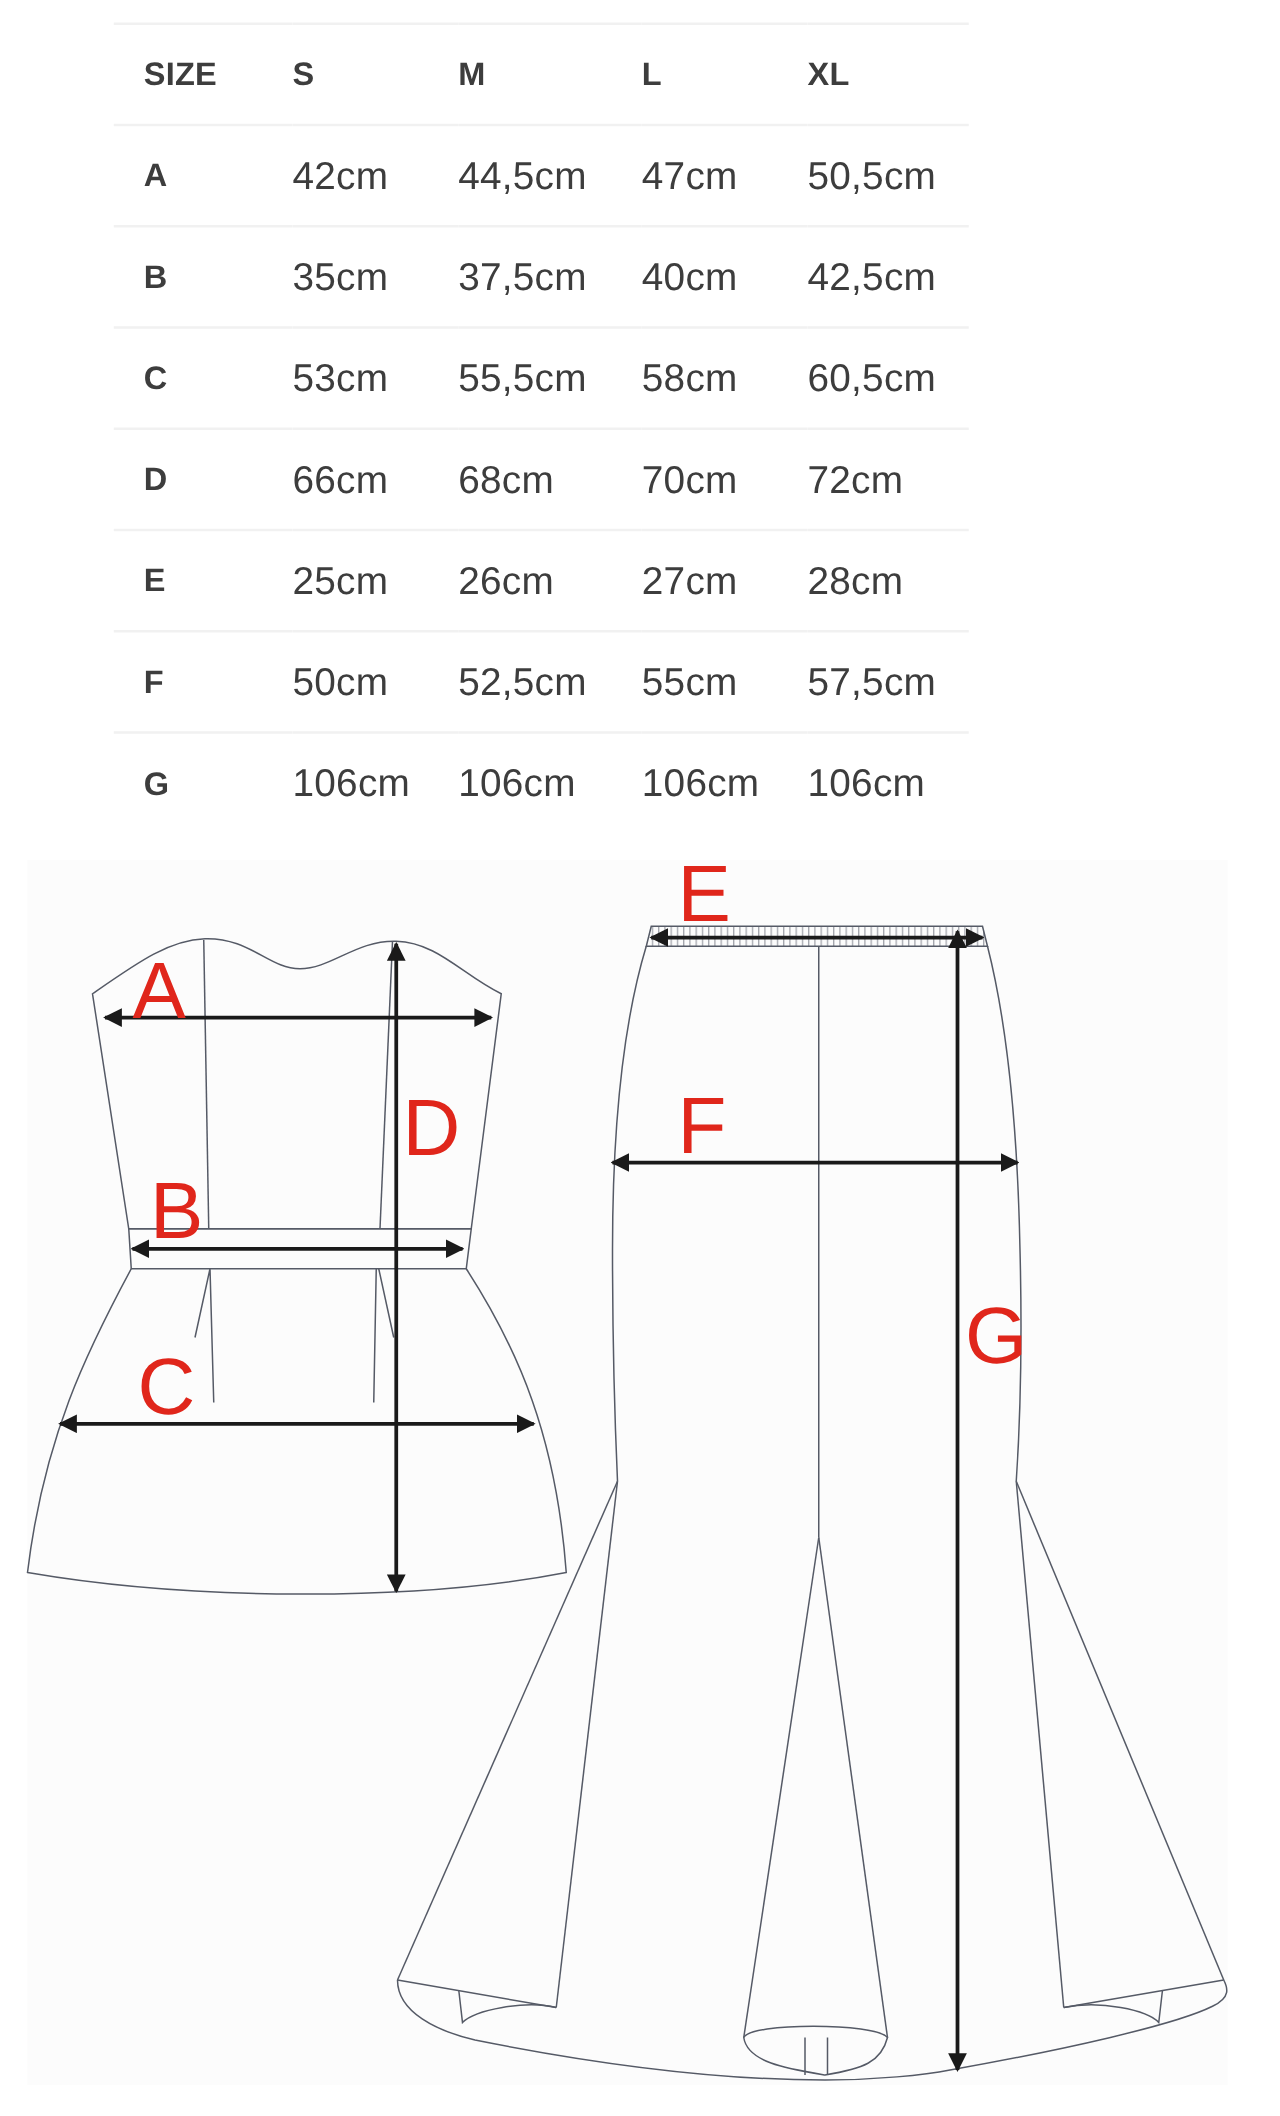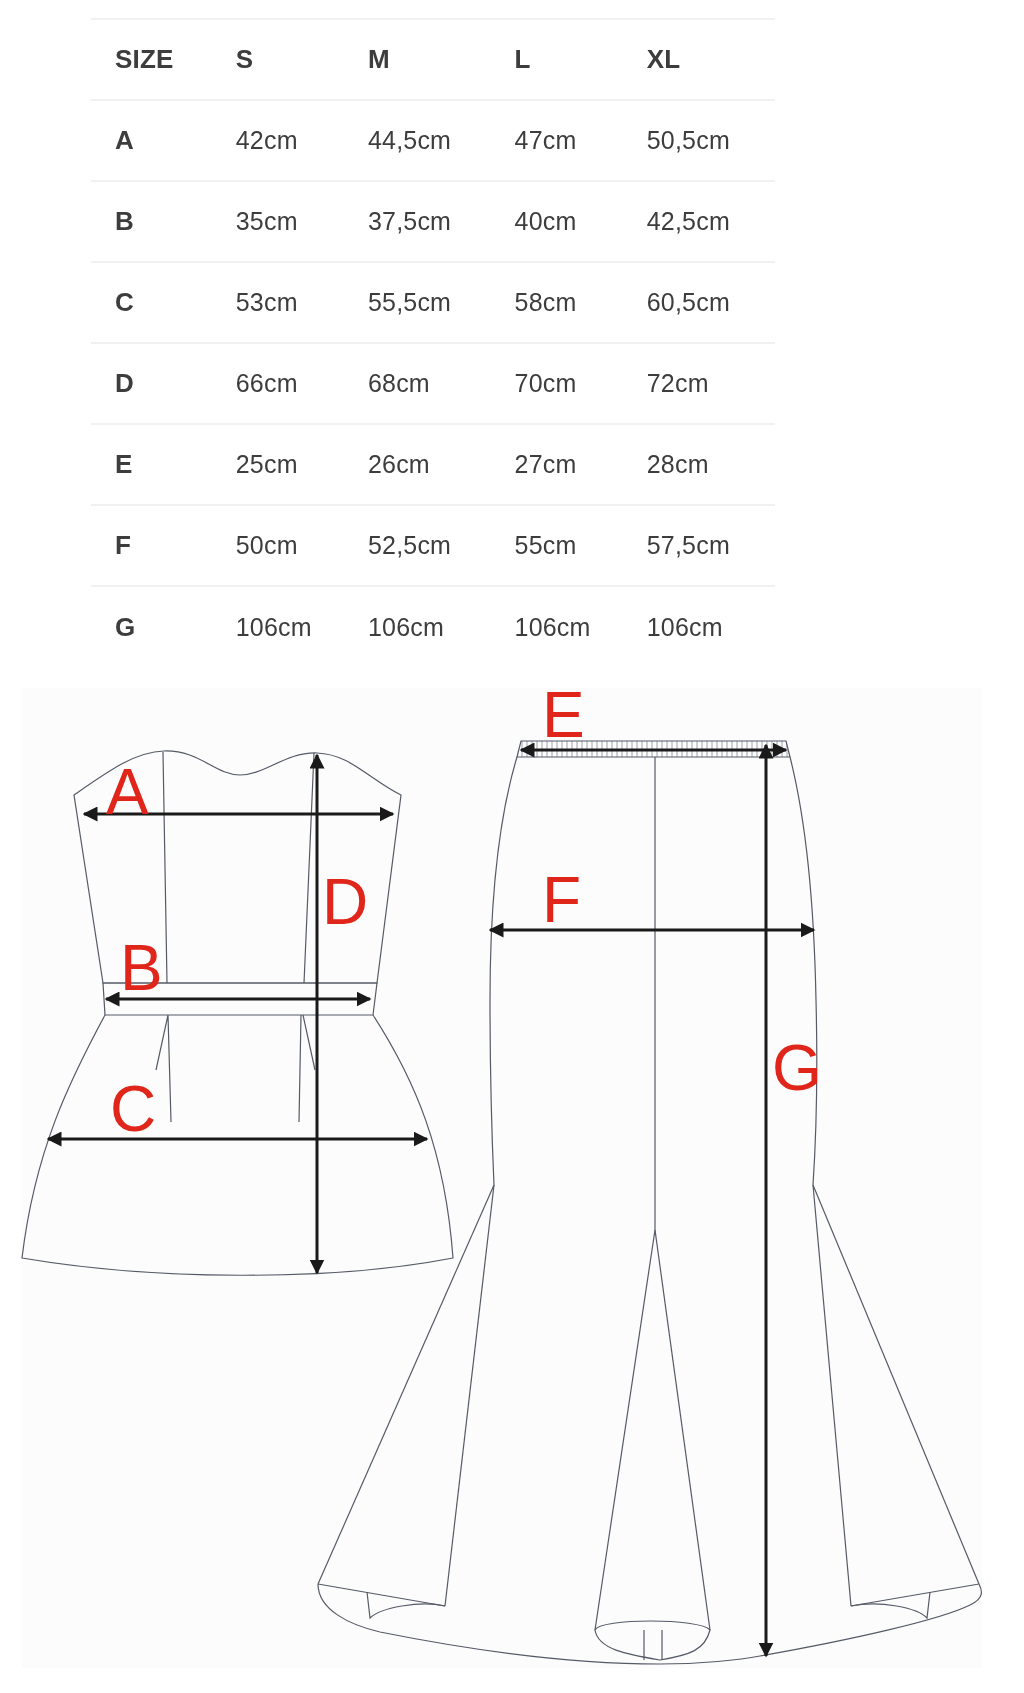--- a/index.html
+++ b/index.html
@@ -32,21 +32,21 @@
       margin-left: 36px;
     }
     .size-table tr {
       height: 81px;
       border-top: 2px solid #f1f1f1;
     }
     .size-table td, .size-table th {
       padding: 0;
       text-align: left;
       vertical-align: middle;
-      font-size: 25px;
+      font-size: 31px;
       letter-spacing: 0.2px;
     }
     .size-table th {
       font-weight: 700;
       font-size: 26px;
     }
     .size-table td.row-label {
       font-weight: 700;
       font-size: 26px;
     }

